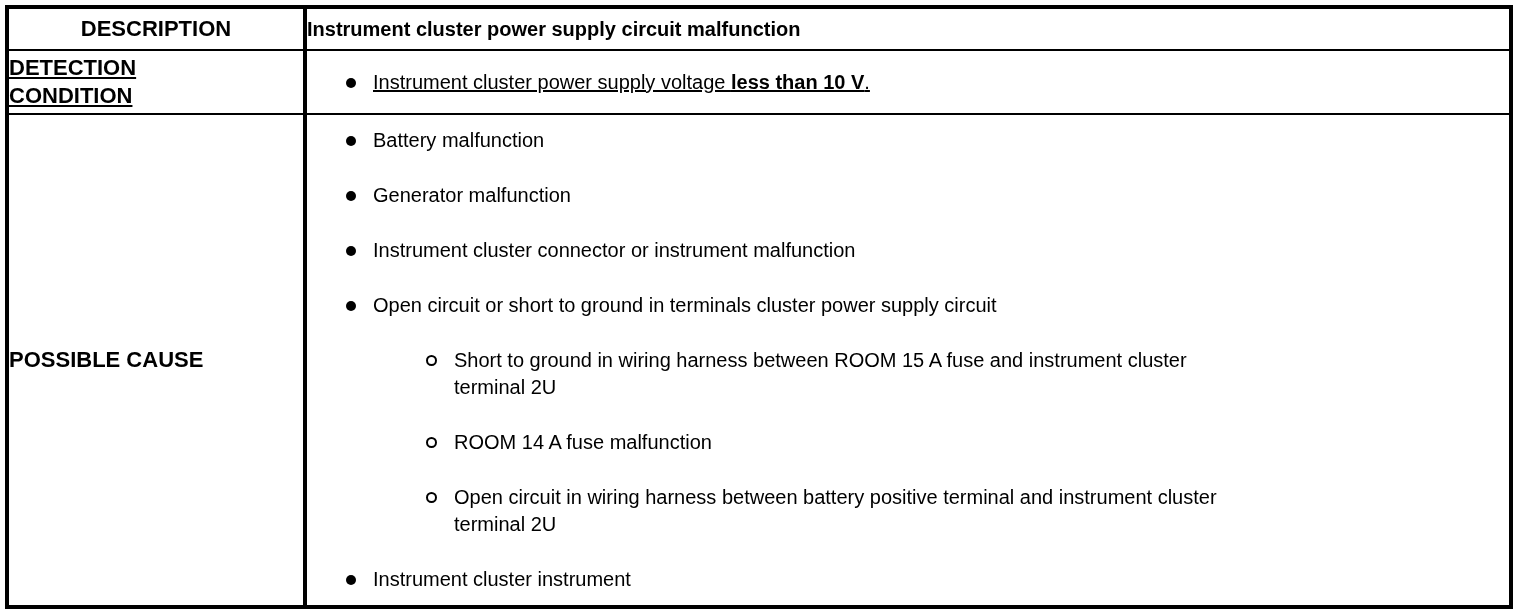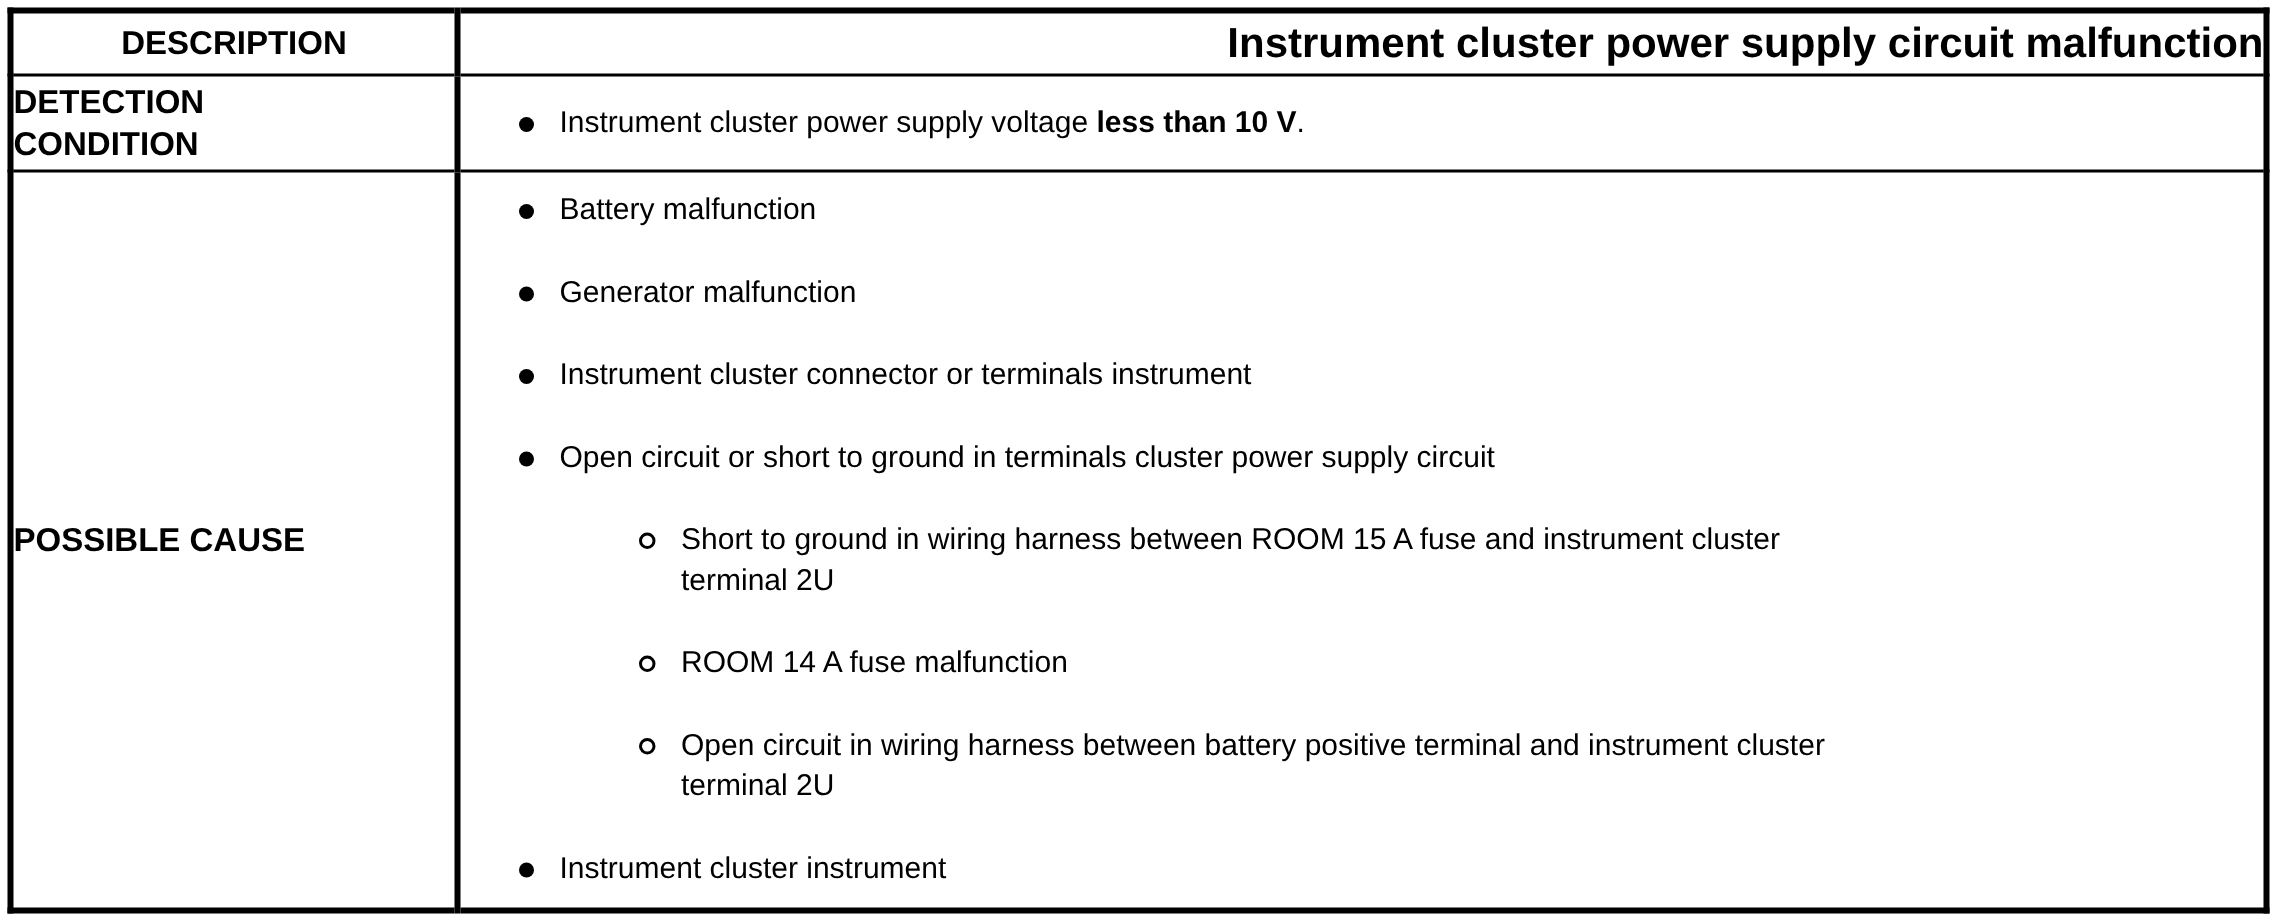--- a/index.html
+++ b/index.html
@@ -31,42 +31,42 @@
   .doc-table td {
     border: 2px solid #000;
     padding: 0;
     vertical-align: middle;
     overflow: hidden;
   }
   .doc-table td.label-cell {
     border-right: 4px solid #000;
   }
   .row-header    { height: 43px; }
-  .row-detection { height: 64px; }
+  .row-detection { height: 64px; text-decoration: underline; }
 
   
   .label-cell {
     font-weight: bold;
     font-size: 22px;
     line-height: 28px;
     padding-left: 4px;
   }
   .label-cell.center {
     text-align: center;
     padding-left: 0;
   }
   .label-wrap {
     width: 200px; 
   }
 
   
   .title-cell {
-    text-align: right;
+    text-align: left;
     font-weight: bold;
-    font-size: 28px;
+    font-size: 20px;
   }
 
   
   .content-cell {
     font-size: 20px;
     line-height: 27px;
   }
   .cause-cell {
     vertical-align: top;
     padding-top: 13px;
@@ -145,21 +145,21 @@
           <span class="line">Battery malfunction</span>
         </div>
 
         <div class="b-item l1">
           <span class="marker dot"></span>
           <span class="line">Generator malfunction</span>
         </div>
 
         <div class="b-item l1">
           <span class="marker dot"></span>
-          <span class="line">Instrument cluster connector or terminals instrument</span>
+          <span class="line">Instrument cluster connector or instrument malfunction</span>
         </div>
 
         <div class="b-item l1">
           <span class="marker dot"></span>
           <span class="line">Open circuit or short to ground in terminals cluster power supply circuit</span>
         </div>
 
         <div class="b-item l2">
           <span class="marker ring"></span>
           <span class="line">Short to ground in wiring harness between ROOM 15 A fuse and instrument cluster</span>

